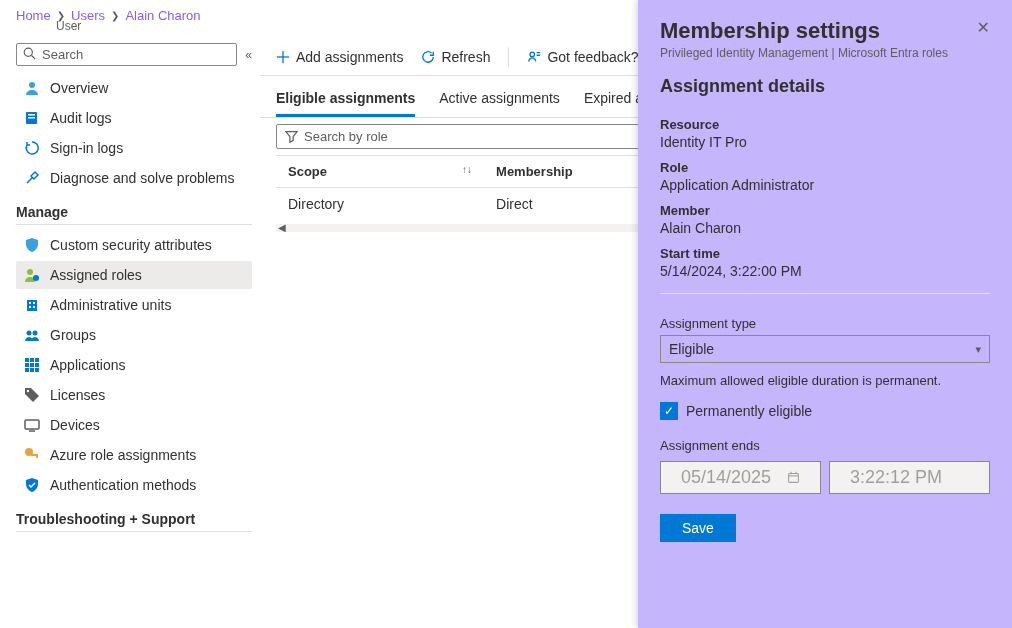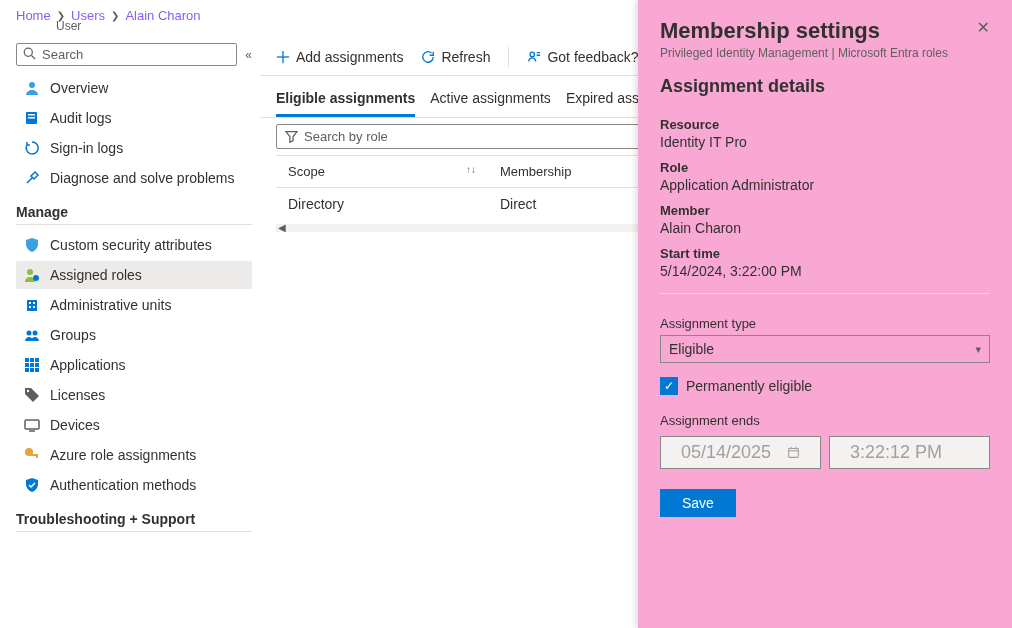--- a/index.html
+++ b/index.html
@@ -22,36 +22,36 @@
   .collapse-btn { font-size: 12px; color: #605e5c; cursor: pointer; }
   .nav-item { display: flex; align-items: center; gap: 10px; padding: 6px 8px; cursor: pointer; border-radius: 2px; font-size: 14px; }
   .nav-item.active { background: #edebe9; }
   .nav-item .icn { width: 16px; height: 16px; flex-shrink: 0; display:flex; align-items:center; justify-content:center; }
   .section-hdr { font-weight: 600; font-size: 14px; margin-top: 10px; margin-bottom: 4px; border-bottom: 1px solid #e1dfdd; padding-bottom: 4px; }
   .main { flex: 1; display: flex; flex-direction: column; padding: 4px 0 0 0; overflow: hidden; }
   .toolbar { display: flex; align-items: center; gap: 18px; padding: 4px 16px 8px 16px; border-bottom: 1px solid #e1dfdd; }
   .tool-btn { display: flex; align-items: center; gap: 6px; color: #323130; cursor: pointer; font-size: 14px; }
   .tool-btn.link svg { color: #0078d4; }
   .tool-sep { width:1px; height:20px; background:#e1dfdd; }
-  .tabs { display: flex; gap: 15px; padding: 4px 16px 0 16px; border-bottom: 1px solid #e1dfdd; }
+  .tabs { display: flex; gap: 24px; padding: 4px 16px 0 16px; border-bottom: 1px solid #e1dfdd; }
   .tab { padding: 10px 0 8px 0; cursor: pointer; font-size: 14px; color: #323130; }
   .tab.active { font-weight: 600; border-bottom: 3px solid #0078d4; }
   .filter-row { padding: 6px 16px; }
   .filter-box { display: flex; align-items: center; border: 1px solid #8a8886; border-radius: 2px; padding: 4px 8px; color: #605e5c; font-size: 13px; gap: 6px; }
   .table-wrap { padding: 0 16px; overflow: hidden; }
   table { border-collapse: collapse; width: 100%; }
-  th { text-align: left; font-weight: 400; font-size: 13px; padding: 8px 12px; border-top: 1px solid #e1dfdd; border-bottom: 1px solid #e1dfdd; }
+  th { text-align: left; font-weight: 700; font-size: 13px; padding: 8px 12px; border-top: 1px solid #e1dfdd; border-bottom: 1px solid #e1dfdd; }
   th .sort { float: right; color: #605e5c; font-size: 10px; }
   td { font-size: 14px; padding: 8px 12px; }
   .hscroll { height: 8px; background: #f3f2f1; position: relative; margin: 4px 16px 0 16px; }
   .hscroll .thumb { position:absolute; right:0; top:0; height:8px; width:140px; background:#c8c6c4; border-radius:4px; }
   .hscroll .arrow { position:absolute; left:2px; top:-2px; font-size:10px; color:#605e5c; }
 
   
-  .panel { position: absolute; right: 0; top: 0; bottom: 0; width: 374px; background: #f9a8d4; box-shadow: -2px 0 6px rgba(0,0,0,0.15); display: flex; flex-direction: column; padding: 18px 22px; overflow-y: auto; }
+  .panel { position: absolute; right: 0; top: 0; bottom: 0; width: 374px; background: #c4b5fd; box-shadow: -2px 0 6px rgba(0,0,0,0.15); display: flex; flex-direction: column; padding: 18px 22px; overflow-y: auto; }
   .panel-hdr { display: flex; justify-content: space-between; align-items: flex-start; }
   .panel-title { font-size: 22px; font-weight: 600; margin:0; }
   .panel-sub { font-size: 12px; color: #605e5c; margin-top: 2px; margin-bottom: 16px; }
   .close-x { font-size: 16px; color: #605e5c; cursor: pointer; }
   .sec-title { font-size: 18px; font-weight: 600; margin-bottom: 10px; }
   .kv-label { font-size: 13px; font-weight: 600; margin-top: 10px; }
   .kv-value { font-size: 14px; margin-top: 2px; }
   .hr { border: none; border-top: 1px solid #e1dfdd; margin: 14px 0; }
   .field-label { font-size: 13px; margin-top: 8px; margin-bottom: 4px; }
   .select { border:1px solid #8a8886; padding:5px 8px; display:flex; justify-content:space-between; align-items:center; cursor:pointer; }
@@ -316,20 +316,21 @@
   <div class="kv-value">5/14/2024, 3:22:00 PM</div>
 
   <hr class="hr">
 
   <div class="field-label">Assignment type</div>
   <div class="select">
     <span>Eligible</span>
     <span style="font-size:11px;color:#605e5c">▾</span>
   </div>
 
+  <div class="note">Maximum allowed eligible duration is permanent.</div>
 
   <div class="check-row">
     <div class="chk">✓</div>
     <span>Permanently eligible</span>
   </div>
 
   <div class="field-label" style="margin-top:18px">Assignment ends</div>
   <div class="date-row">
     <div class="dt-input">
       <span>05/14/2025</span>

